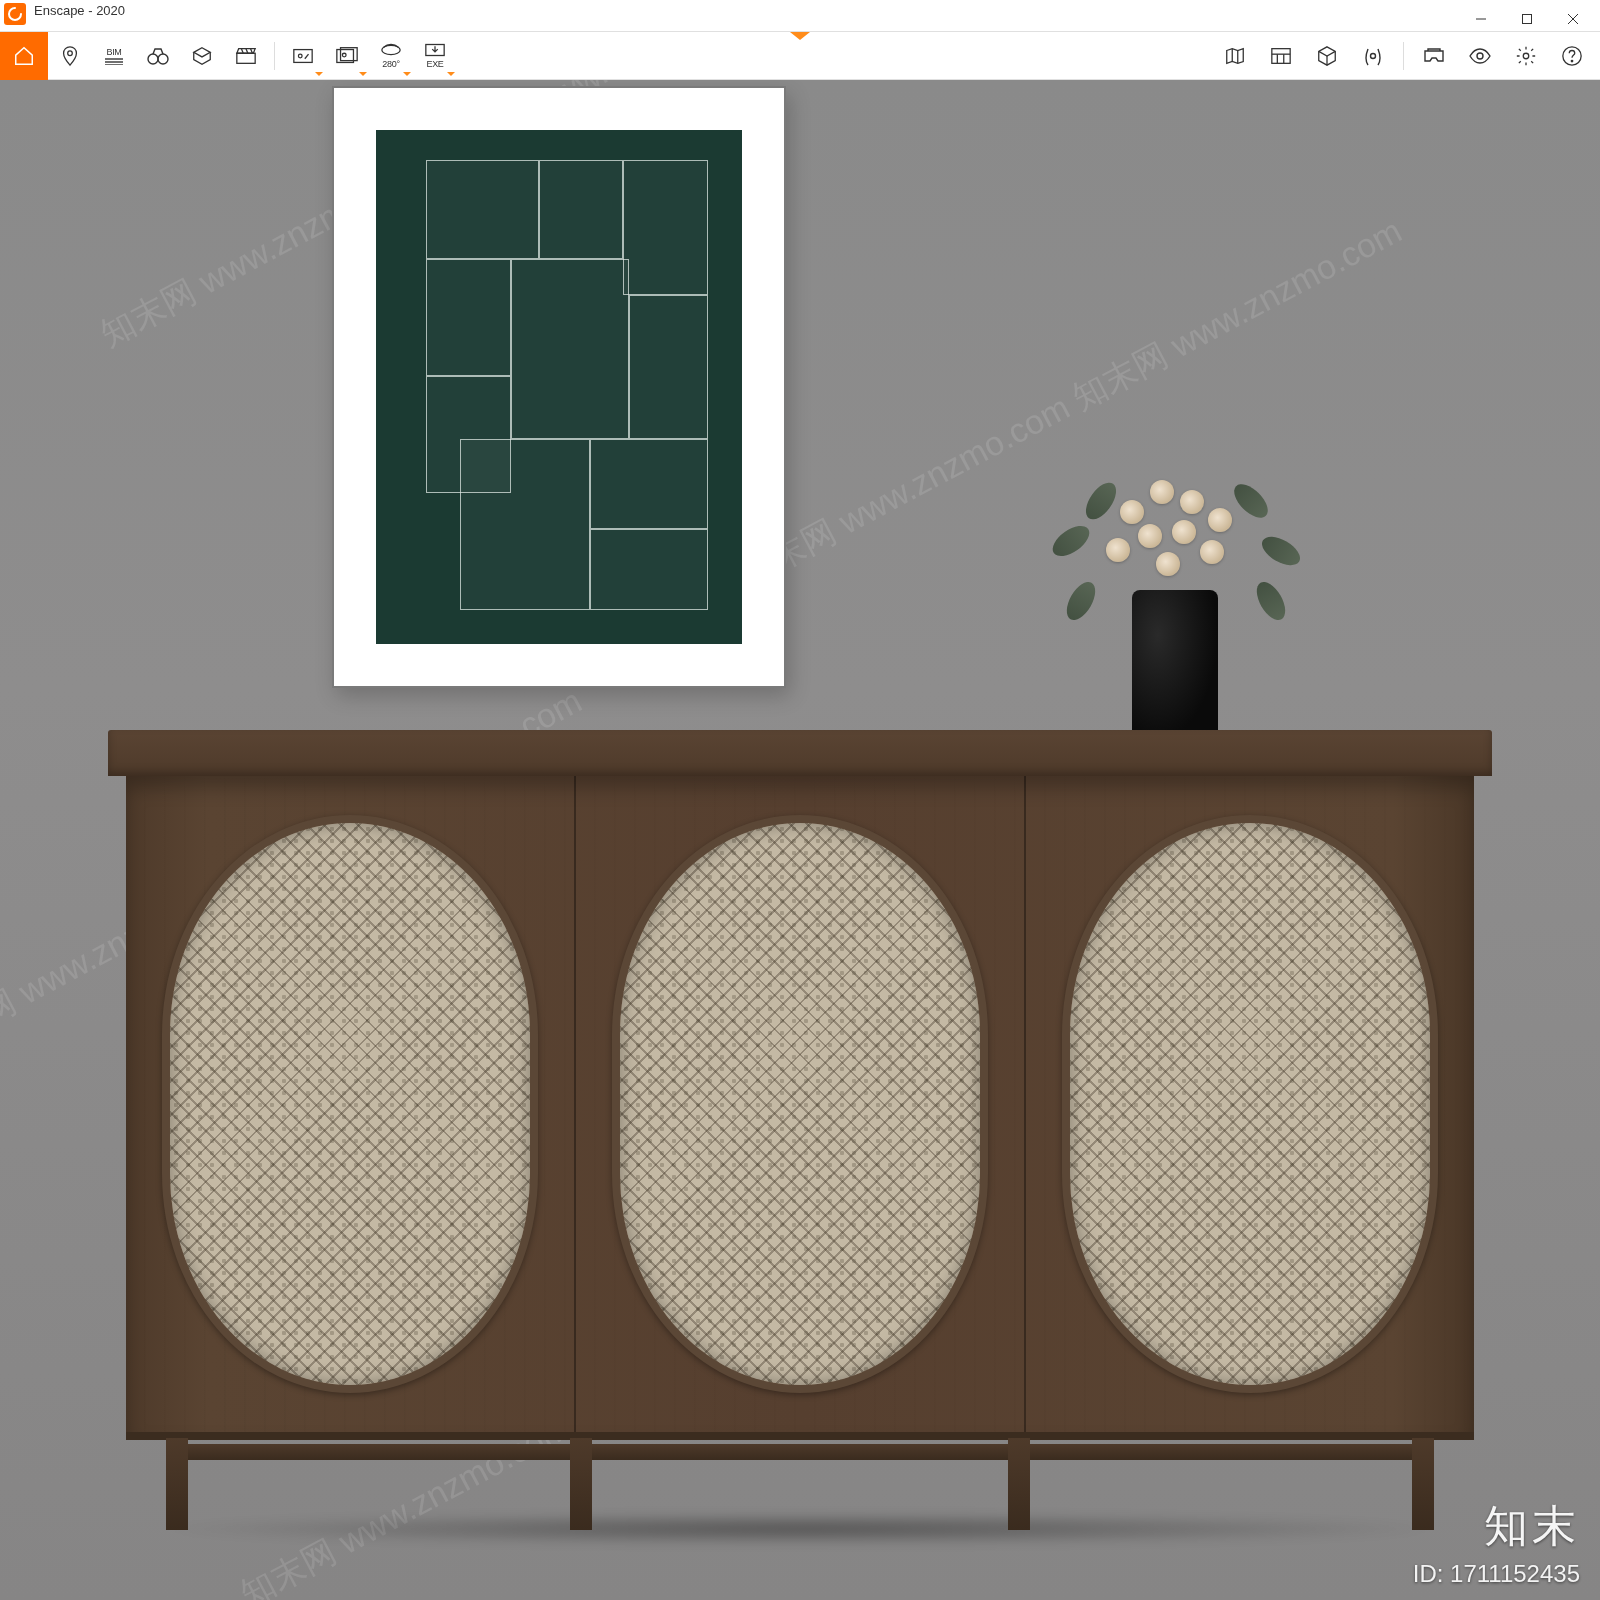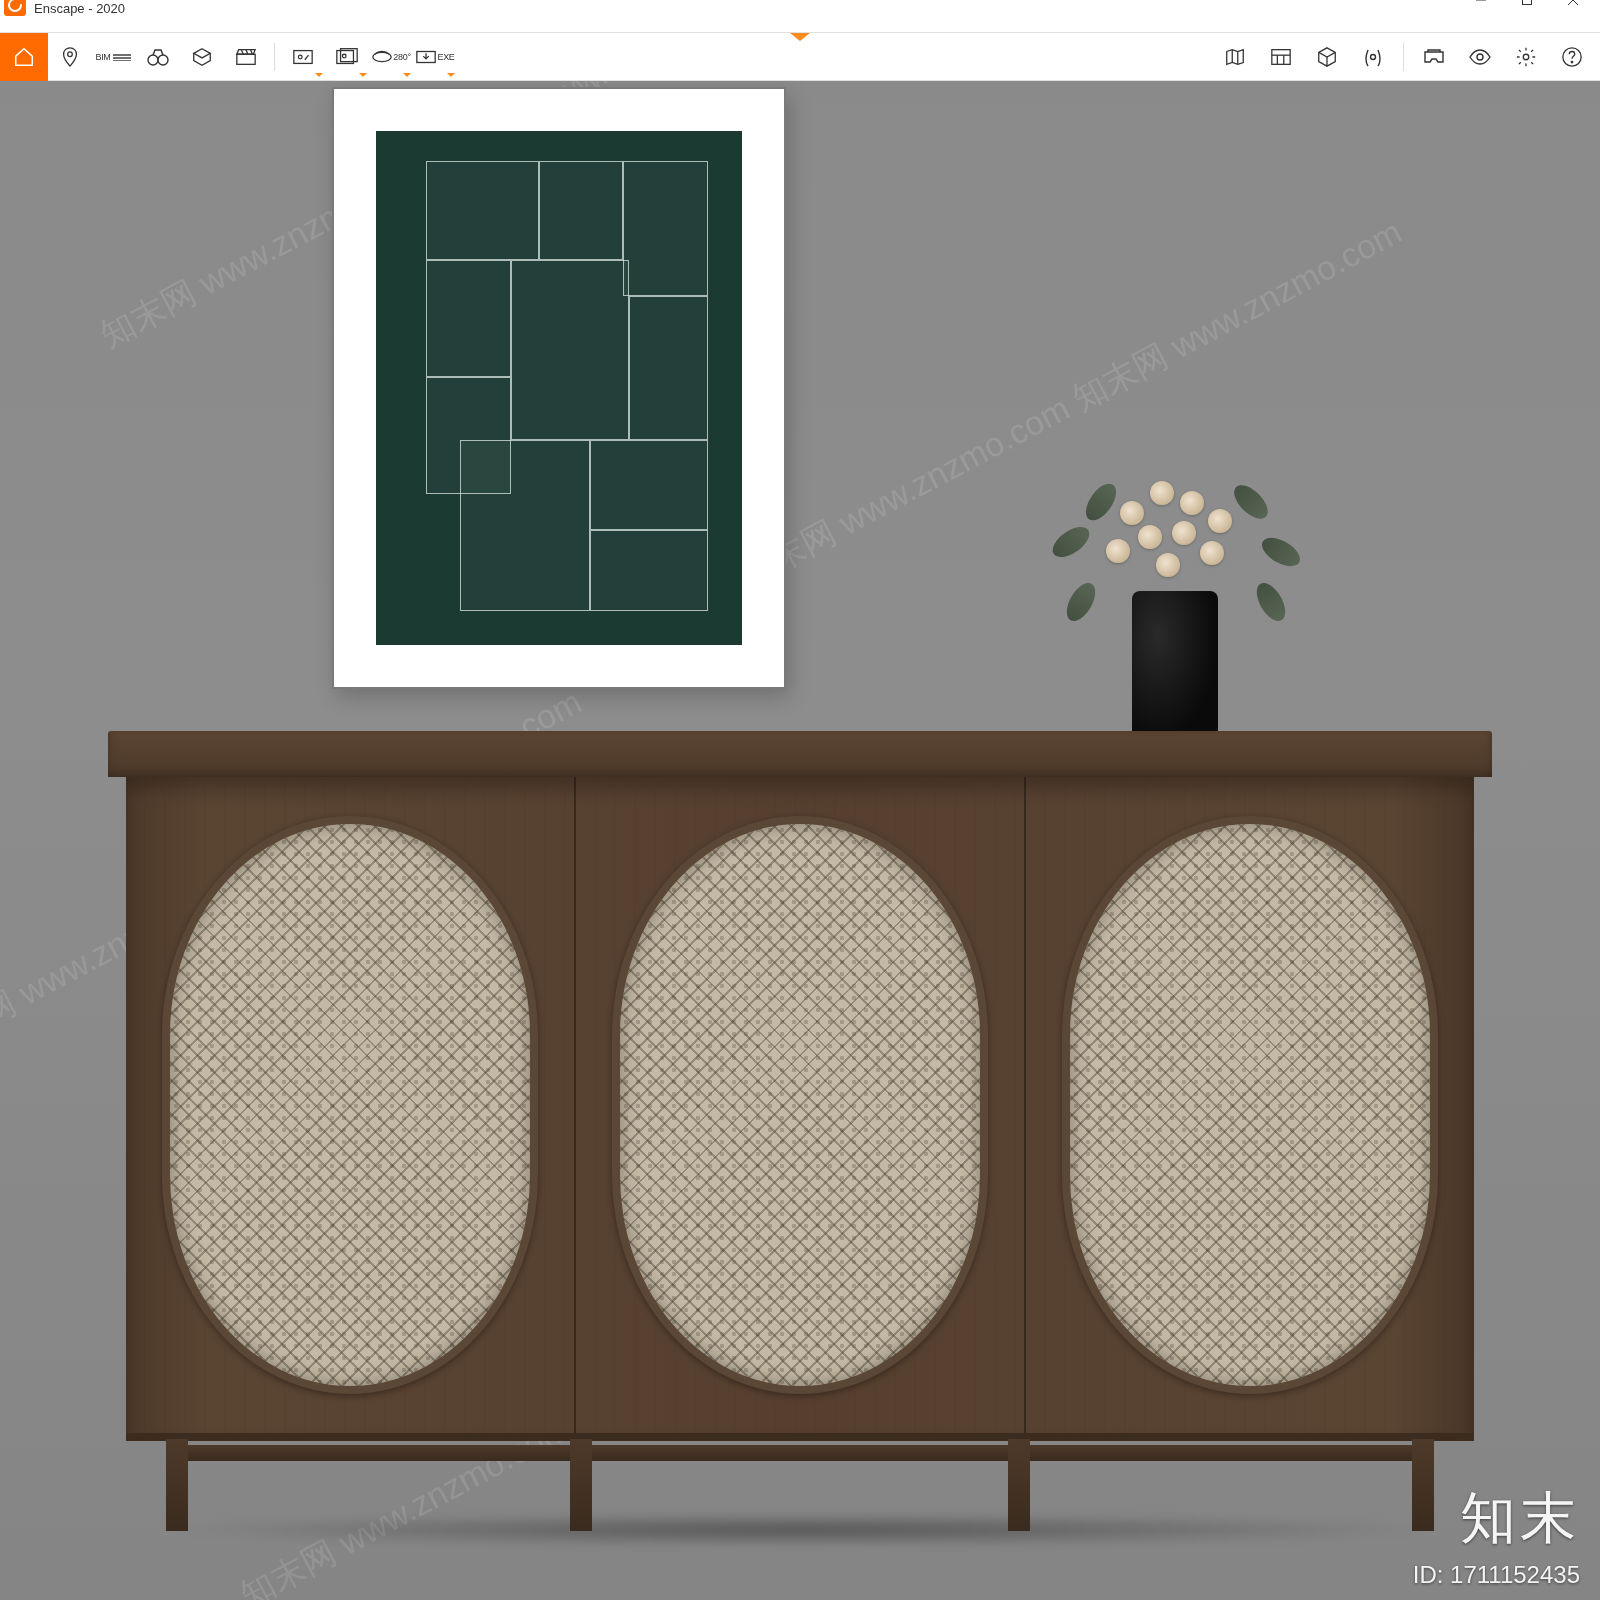--- a/index.html
+++ b/index.html
@@ -8,22 +8,22 @@
     height: 1600px;
     font-family: "Segoe UI", Arial, sans-serif;
     background: #f0f0f0;
     overflow: hidden;
     position: relative;
   }
   .title-bar {
     height: 32px;
     background: #fff;
     display: flex;
-    align-items: flex-end;
-    padding: 16px 4px;
+    align-items: flex-start;
+    padding: 3px 4px;
     border-bottom: 1px solid #e0e0e0;
   }
   .app-logo {
     width: 22px; height: 22px;
     background: #ff6b00;
     border-radius: 3px;
     margin-right: 8px;
     display: flex; align-items: center; justify-content: center;
     color: #fff; font-weight: bold; font-size: 14px;
   }
@@ -46,21 +46,21 @@
   }
   .tb-left { display: flex; align-items: center; height: 100%; }
   .tb-right { display: flex; align-items: center; height: 100%; margin-left: auto; padding-right: 6px; gap: 2px; }
   .home-btn {
     width: 48px; height: 48px;
     background: #ff6b00;
     display: flex; align-items: center; justify-content: center;
   }
   .tb-btn {
     width: 44px; height: 48px;
-    display: flex; flex-direction: row; align-items: center; justify-content: center;
+    display: flex; flex-direction: column; align-items: center; justify-content: center;
     position: relative;
   }
   .tb-btn svg { stroke: #333; stroke-width: 1.4; fill: none; }
   .tb-sep {
     width: 1px; height: 28px; background: #ddd; margin: 0 6px;
   }
   .tb-label { font-size: 9px; color: #333; margin-top: 1px; letter-spacing: -0.3px; }
   .tb-arrow {
     position: absolute; right: 2px; bottom: 4px;
     width: 0; height: 0;
@@ -177,21 +177,21 @@
   .shadow-floor {
     position: absolute; left: 50px; right: 50px; bottom: -16px; height: 34px;
     background: radial-gradient(ellipse at center, rgba(0,0,0,.35), transparent 70%);
     filter: blur(4px);
   }
   .corner-label {
     position: absolute; right: 20px; bottom: 12px;
     text-align: right; color: #fff;
     text-shadow: 0 1px 3px rgba(0,0,0,.6);
   }
-  .corner-brand { font-size: 56px; font-weight: 400; letter-spacing: 4px; opacity: .92; font-family: Liberation Serif, serif; }
+  .corner-brand { font-size: 44px; font-weight: 400; letter-spacing: 4px; opacity: .92; font-family: Liberation Serif, serif; }
   .corner-id { font-size: 24px; margin-top: 4px; opacity: .9; }
 </style>
 </head>
 <body>
 
 <div class="title-bar">
   <div class="app-logo">
     <svg width="14" height="14" viewBox="0 0 14 14">
         <path d="M7 1 A6 6 0 1 0 13 7" stroke="#fff" stroke-width="2" fill="none" stroke-linecap="round"></path>
       </svg>

